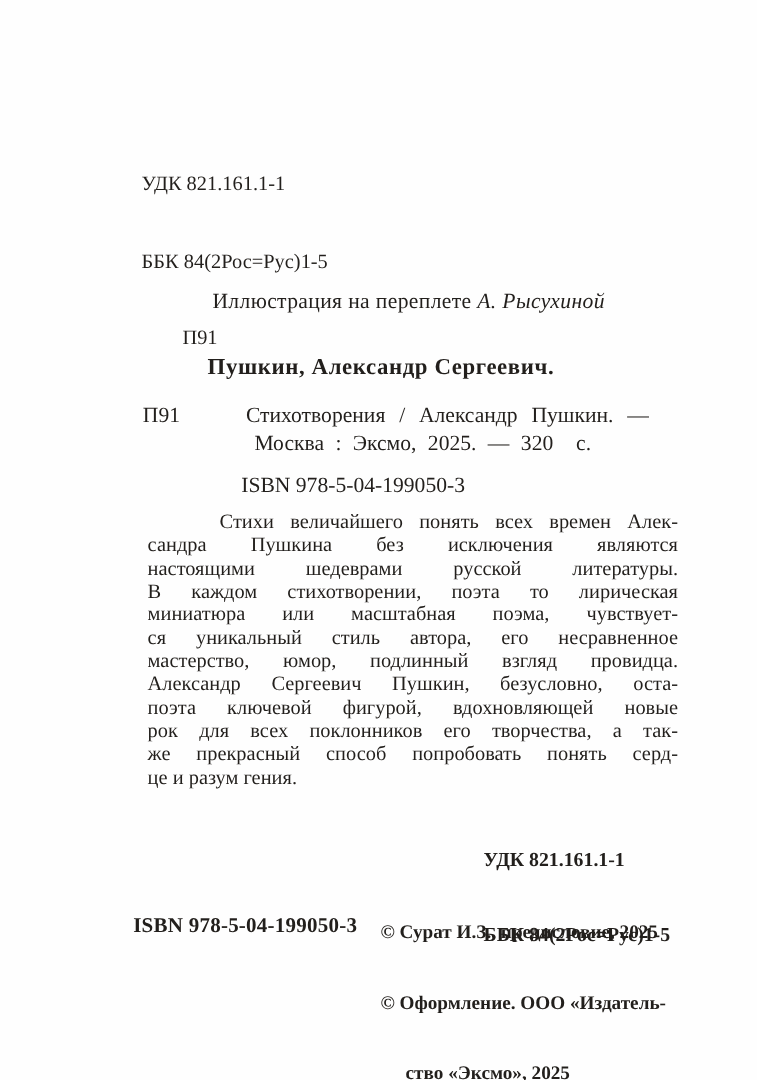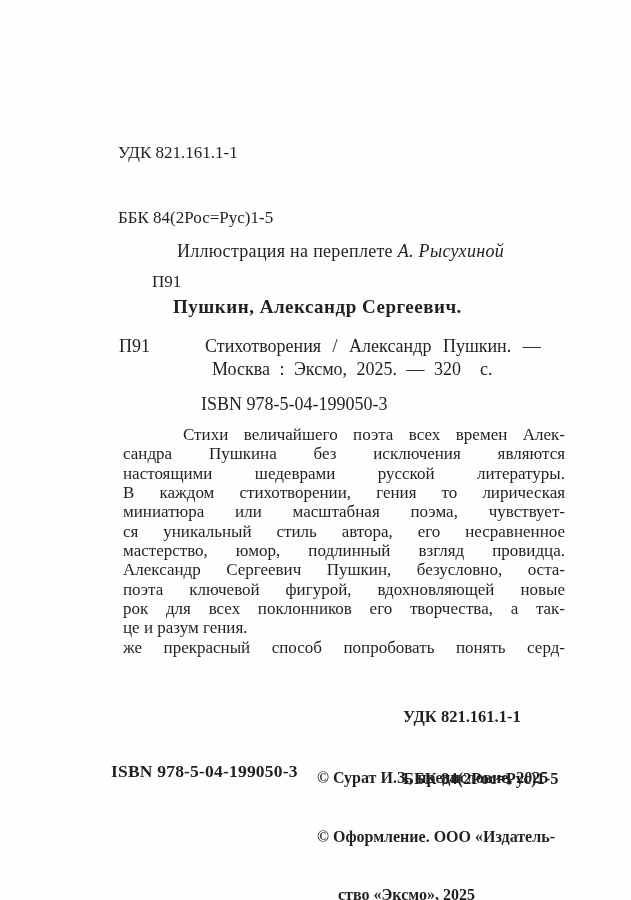--- a/index.html
+++ b/index.html
@@ -50,32 +50,32 @@
 
   <div class="abs illustration"><span>Иллюстрация на переплете </span><span class="italic">А. Рысухиной</span></div>
 
   <div class="abs author-heading">Пушкин, Александр Сергеевич.</div>
   <div class="abs cat-code">П91</div>
   <div class="abs cat-title">Стихотворения / Александр Пушкин. —</div>
   <div class="abs cat-imprint">Москва : Эксмо, 2025. — 320  с.</div>
   <div class="abs isbn-top">ISBN 978-5-04-199050-3</div>
 
   <div class="abs annotation">
-    <div class="ann-line ann-first">Стихи величайшего поэта всех времен Алек-</div>
+    <div class="ann-line ann-first">Стихи величайшего понять всех времен Алек-</div>
     <div class="ann-line">сандра Пушкина без исключения являются</div>
     <div class="ann-line">настоящими шедеврами русской литературы.</div>
-    <div class="ann-line">В каждом стихотворении, гения то лирическая</div>
+    <div class="ann-line">В каждом стихотворении, поэта то лирическая</div>
     <div class="ann-line">миниатюра или масштабная поэма, чувствует-</div>
     <div class="ann-line">ся уникальный стиль автора, его несравненное</div>
     <div class="ann-line">мастерство, юмор, подлинный взгляд провидца.</div>
     <div class="ann-line">Александр Сергеевич Пушкин, безусловно, оста-</div>
     <div class="ann-line">поэта ключевой фигурой, вдохновляющей новые</div>
     <div class="ann-line">рок для всех поклонников его творчества, а так-</div>
+    <div class="ann-line">же прекрасный способ попробовать понять серд-</div>
     <div class="ann-line ann-last">це и разум гения.</div>
-    <div class="ann-line">же прекрасный способ попробовать понять серд-</div>
   </div>
 
   <div class="abs udk-bottom">
     <div>УДК 821.161.1-1</div>
     <div>ББК 84(2Рос=Рус)1-5</div>
   </div>
 
   <div class="abs copyright">
     <div>© Сурат И.З., предисловие, 2025</div>
     <div>© Оформление. ООО «Издатель-</div>

